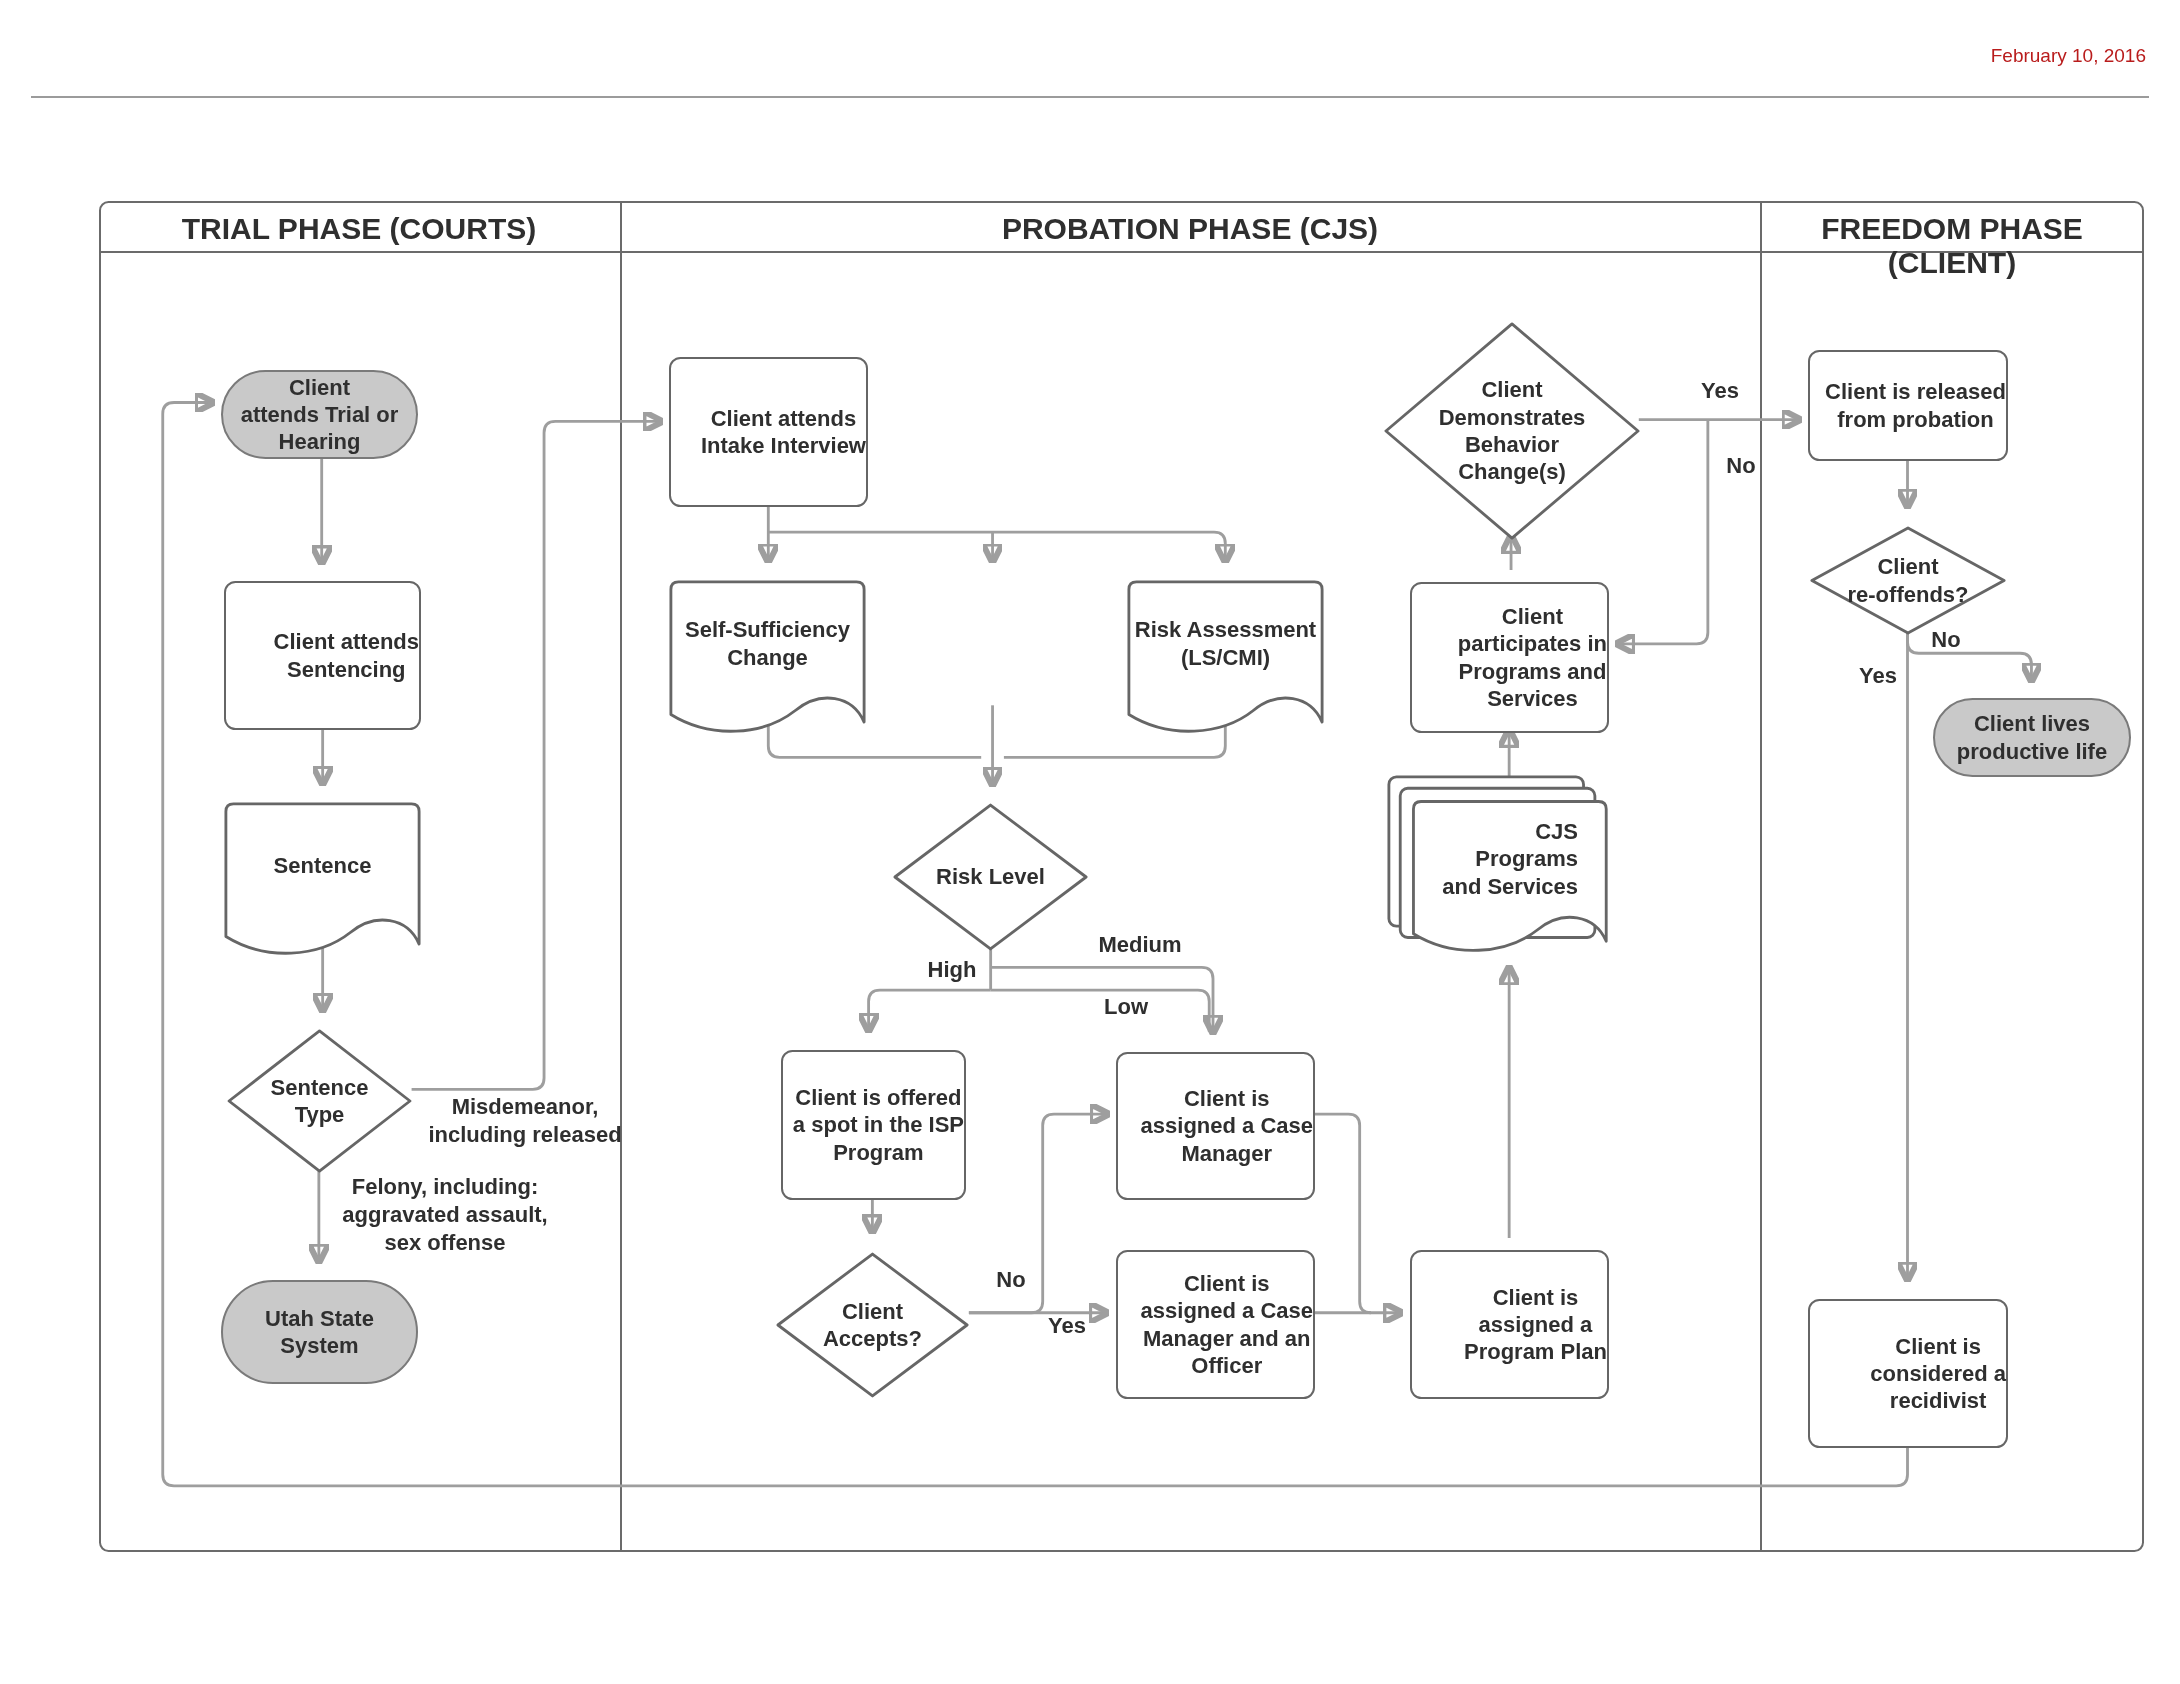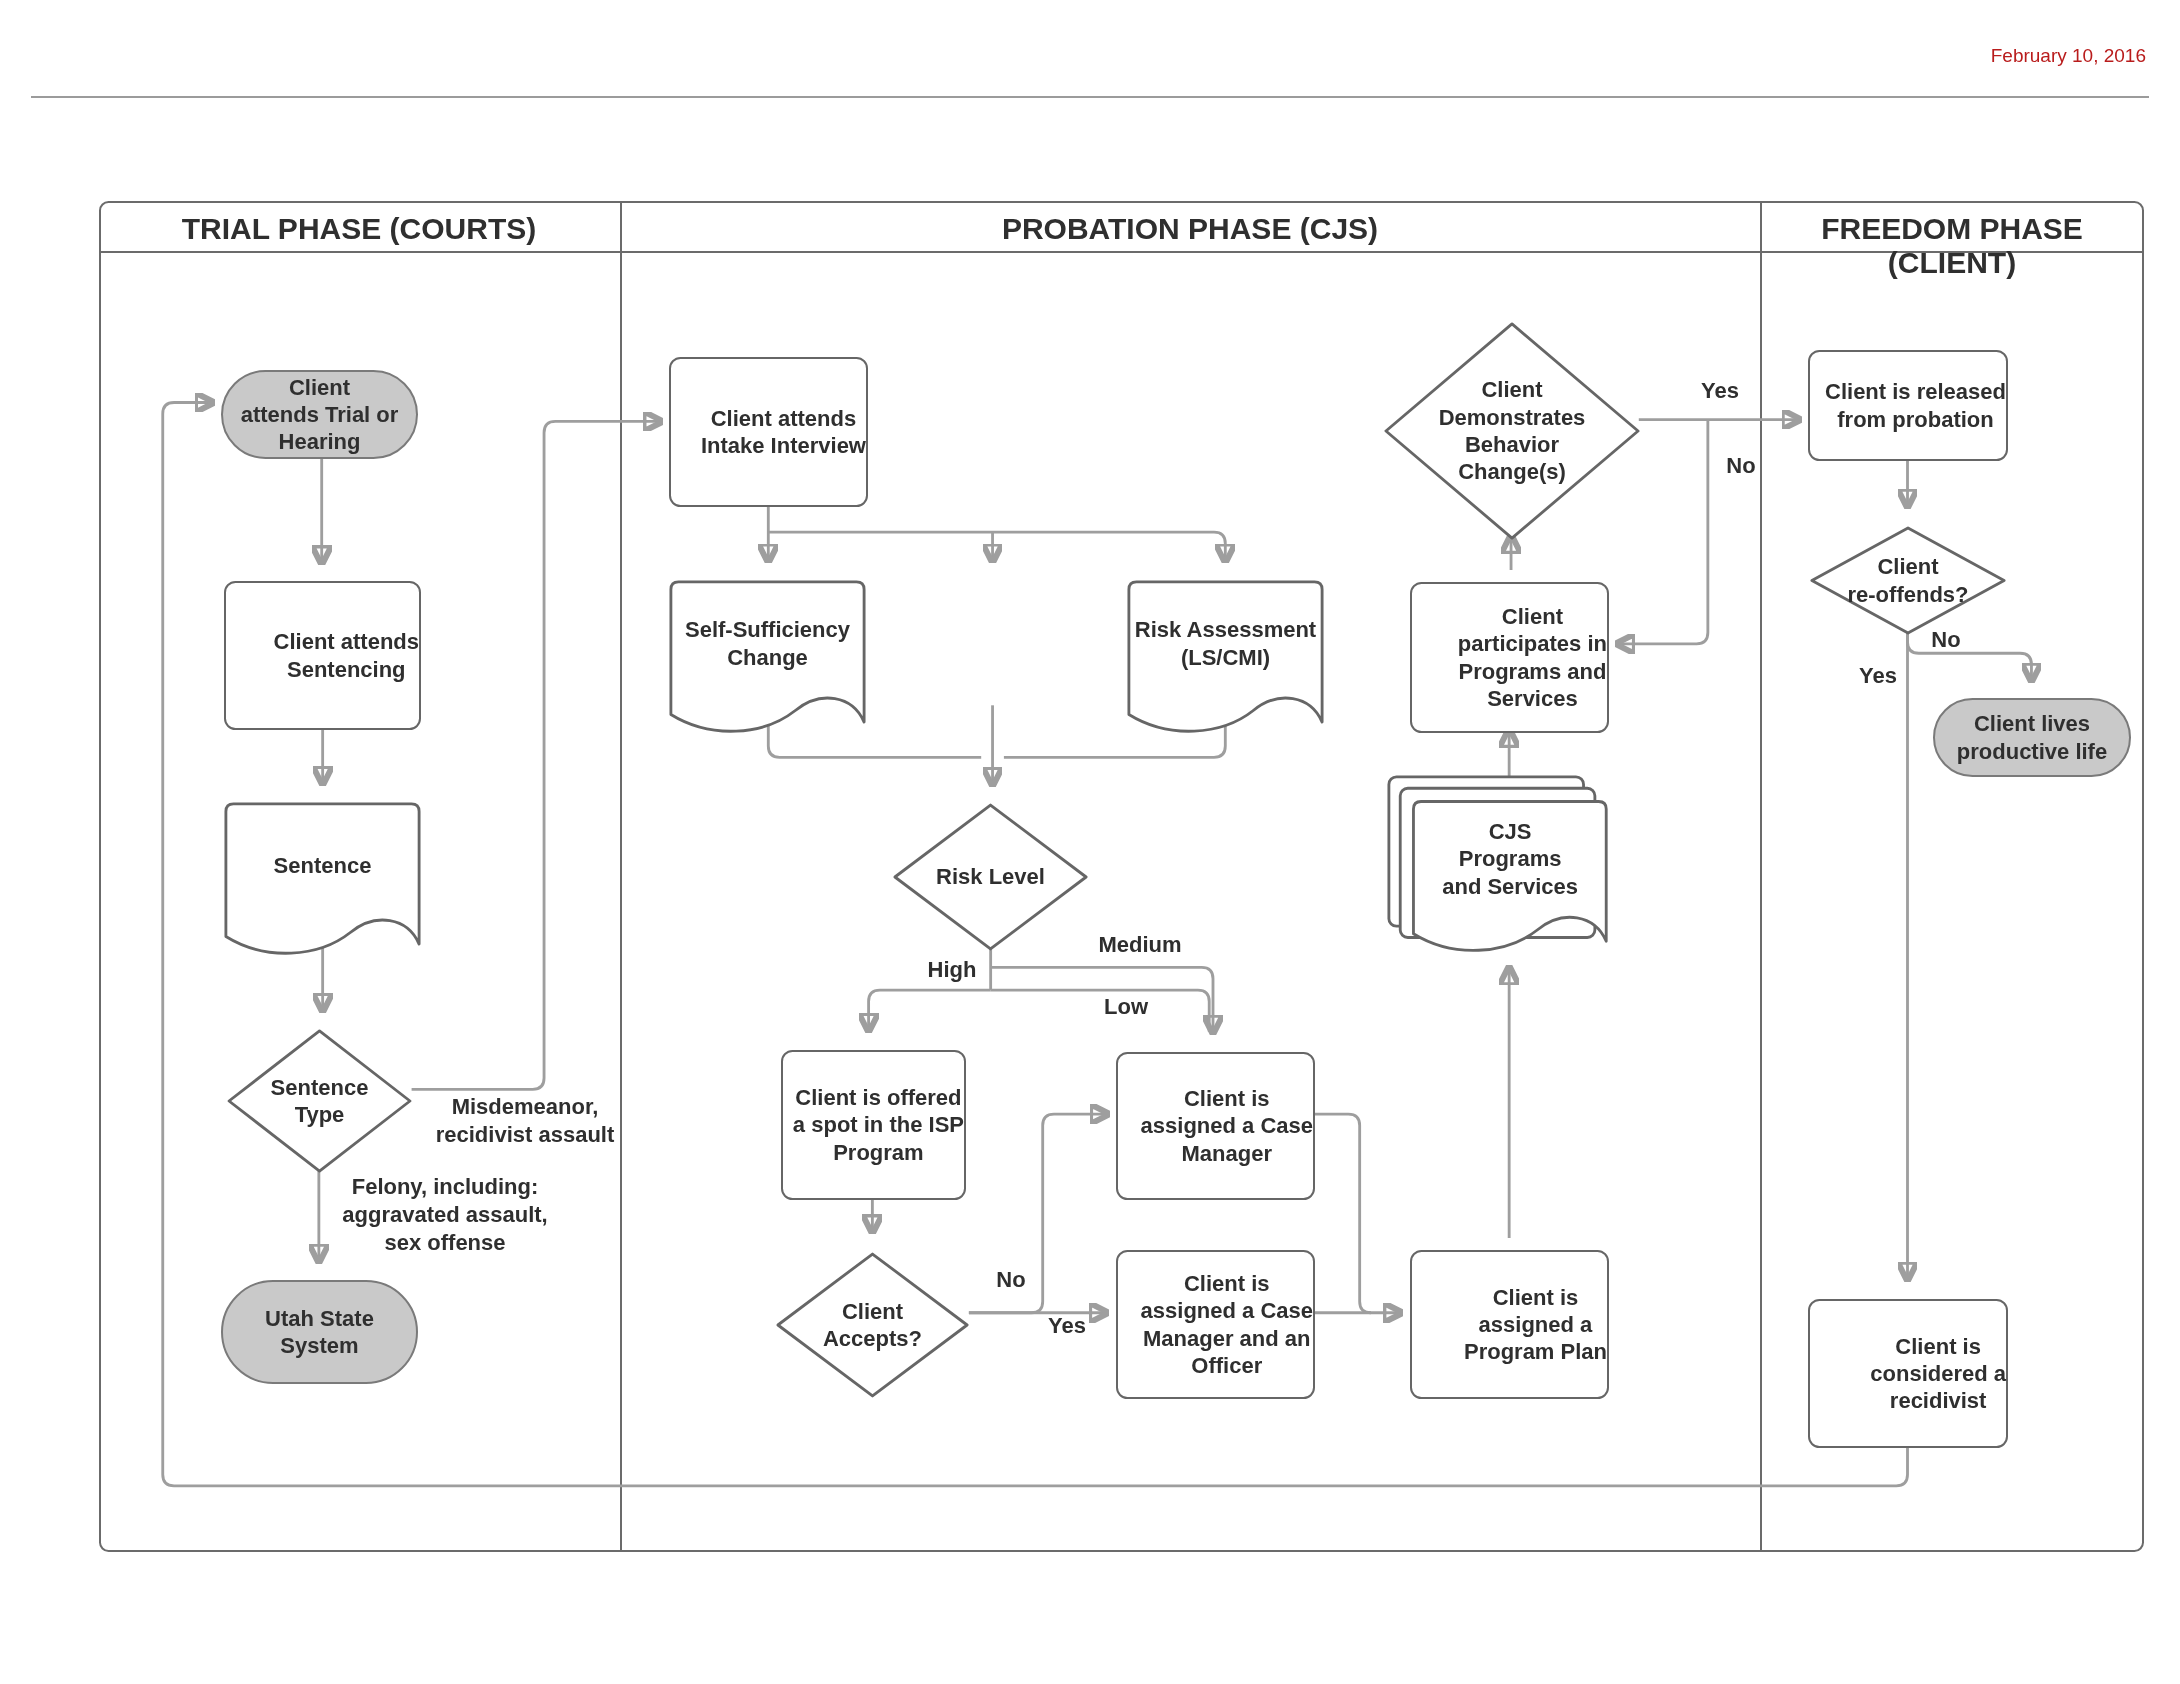--- a/index.html
+++ b/index.html
@@ -54,21 +54,21 @@
   }
   .shapenode svg{position:absolute;left:0;top:0;}
   .shapenode .shape{fill:#ffffff;stroke:#666666;stroke-width:3;stroke-linejoin:round;}
   .shapenode .node-label{
     position:absolute;left:0;top:0;width:100%;height:100%;
     display:flex;align-items:center;justify-content:center;
   }
   .docnode .node-label{padding-bottom:36px;box-sizing:border-box;}
   .multidoc .node-label{
     position:absolute;left:24.6px;top:28px;width:197px;height:112px;
-    display:flex;align-items:center;justify-content:center;
+    display:flex;align-items:center;justify-content:center;text-align:right;
   }
   
   .edge-label{
     position:absolute;z-index:3;transform:translateX(-50%);
     font-size:22px;font-weight:bold;color:#2f2f2f;text-align:center;
     white-space:pre-line;line-height:1.28;
   }
 </style>
 </head>
 <body>
@@ -272,21 +272,21 @@
 productive life</span>
   </div>
 
   <div class="node box" style="left:1808px;top:1287px;width:200px;height:149px">
     <span class="node-label">Client is
 considered a
 recidivist</span>
   </div>
 
   <div class="edge-label" style="left:525px;top:1093px">Misdemeanor,
-recidivist assault</div>
+including released</div>
   <div class="edge-label" style="left:445px;top:1173px">Felony, including:
 aggravated assault,
 sex offense</div>
   <div class="edge-label" style="left:952px;top:956px">High</div>
   <div class="edge-label" style="left:1140px;top:931px">Medium</div>
   <div class="edge-label" style="left:1126px;top:993px">Low</div>
   <div class="edge-label" style="left:1011px;top:1266px">No</div>
   <div class="edge-label" style="left:1067px;top:1312px">Yes</div>
   <div class="edge-label" style="left:1720px;top:377px">Yes</div>
   <div class="edge-label" style="left:1741px;top:452px">No</div>

